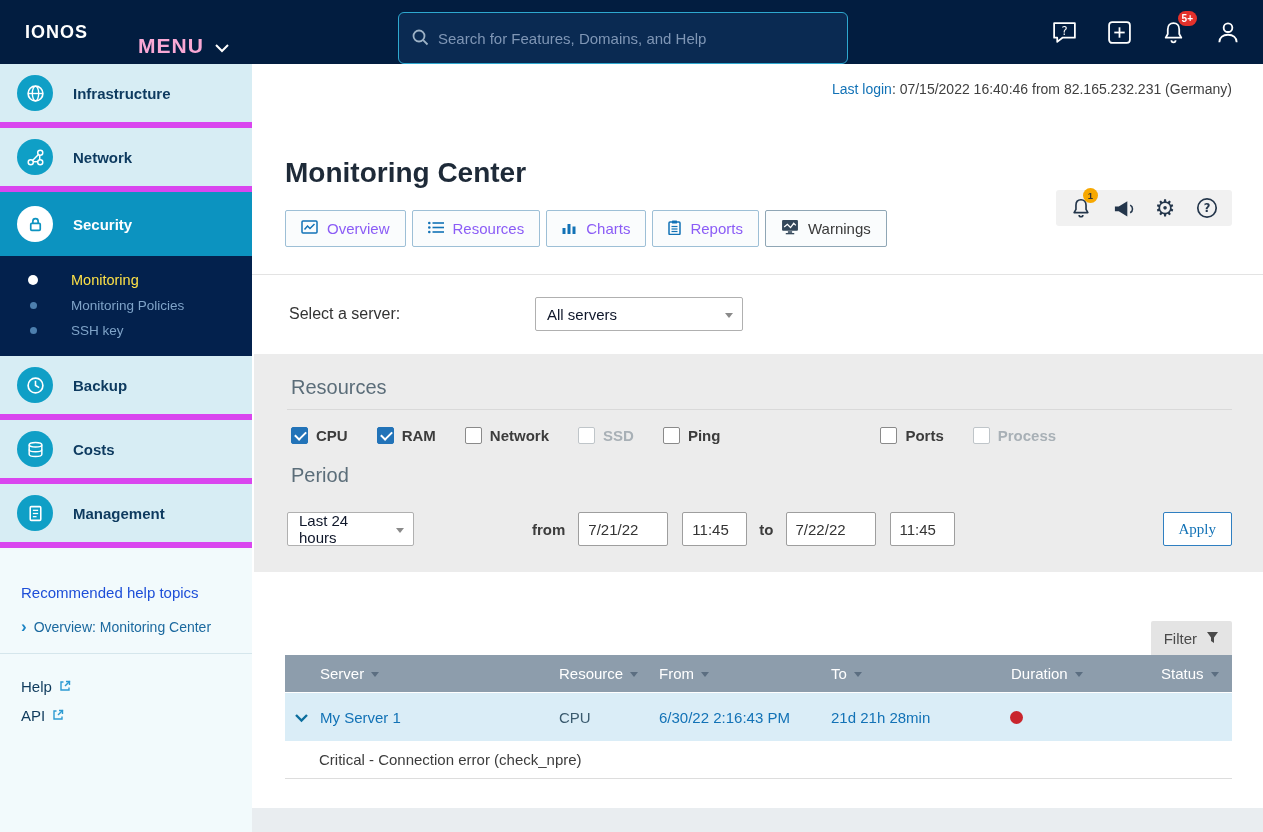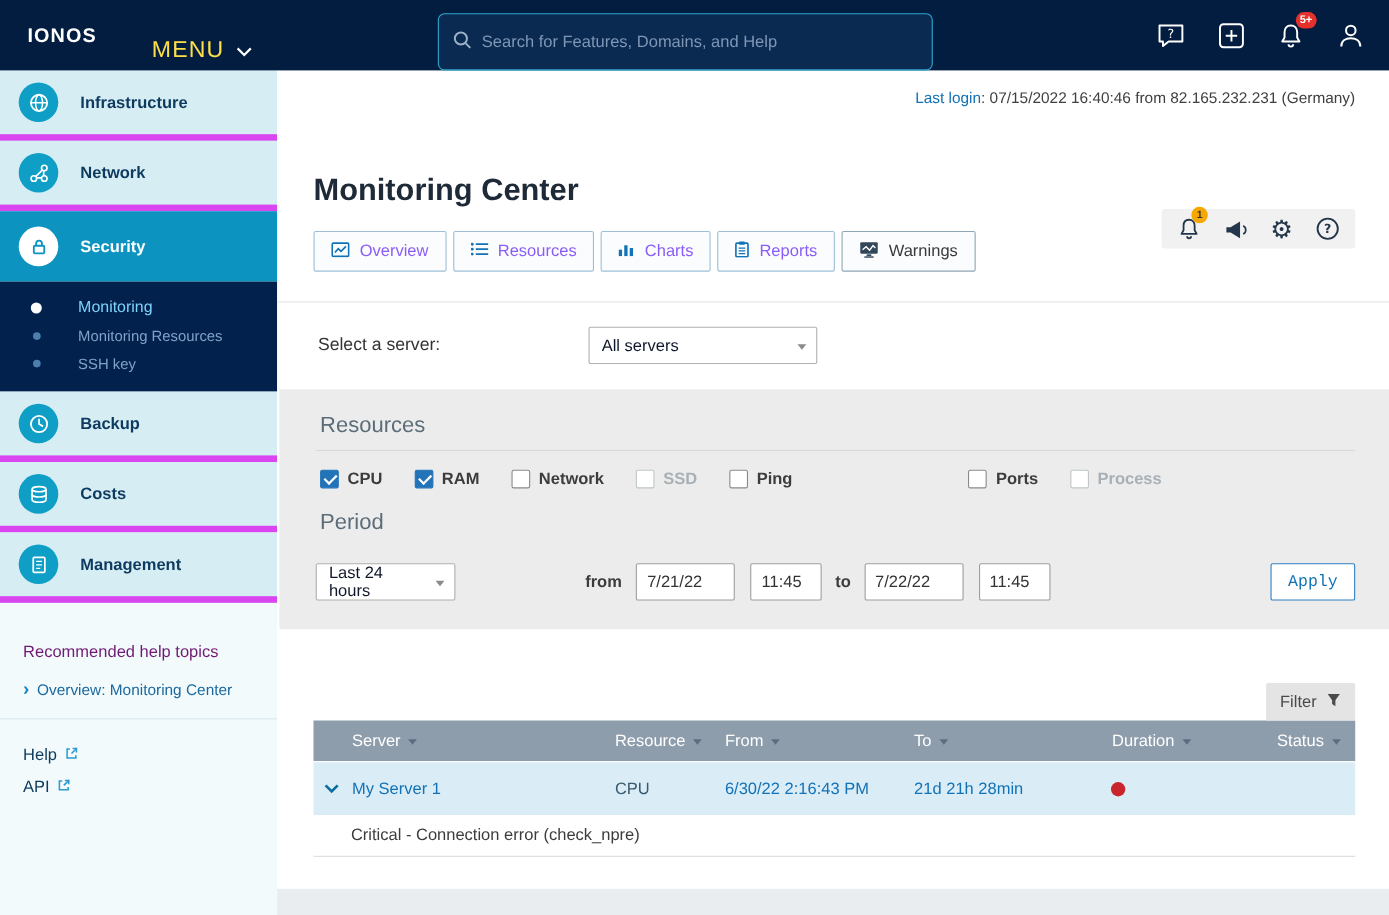--- a/index.html
+++ b/index.html
@@ -2,21 +2,21 @@
 <html><head>
 <meta charset="utf-8">
 <style>
   * { box-sizing: border-box; margin: 0; padding: 0; }
   html,body { width:1263px; height:832px; overflow:hidden; }
   body { font-family:"Liberation Sans","DejaVu Sans",sans-serif; font-size:15px; color:#3c3c3c; background:#fff; }
 
   
   .topbar { position:relative; height:64px; background:#021d40; display:flex; align-items:center; z-index:5; }
   .logo { color:#fff; font-size:18px; font-weight:700; letter-spacing:1px; margin-left:25px; cursor:pointer; }
-  .menu-btn { display:flex; align-items:center; gap:10px; color:#fde047; font-size:21px; font-weight:400; letter-spacing:1px; margin-left:50px; cursor:pointer;margin-top:28px; }
+  .menu-btn { display:flex; align-items:center; gap:10px; color:#f9a8d4; font-size:21px; font-weight:700; letter-spacing:1px; margin-left:50px; cursor:pointer;margin-top:28px; }
   .search-wrap { position:absolute; left:398px; top:12px; width:450px; height:52px; background:#0a2a52; border:1px solid #2ea8cf; border-radius:6px; display:flex; align-items:center; padding:0 12px; }
   .search-wrap input { flex:1; background:transparent; border:none; outline:none; color:#cdd9e6; font-size:15px; margin-left:9px; font-family:inherit; }
   .search-wrap input::placeholder { color:#7f96b5; }
   .topbar-icons { position:absolute; right:22px; top:0; height:64px; display:flex; align-items:center; gap:29px; }
   .tb-icon { position:relative; cursor:pointer; display:flex; align-items:center; }
   .badge-red { position:absolute; top:-9px; right:-11px; background:#e4312b; color:#fff; font-size:10px; font-weight:700; border-radius:9px; padding:2px 4px; min-width:18px; text-align:center; }
 
   
   .layout { display:flex; height:768px; }
 
@@ -27,23 +27,23 @@
   .nav-label { margin-left:20px; font-size:15px; font-weight:600; color:#0d3a5f; }
   .nav-item.active { background:#0c93c0; border-bottom:none; }
   .nav-item.active .nav-icon { background:#ffffff; }
   .nav-item.active .nav-label { color:#fff; }
   .submenu { background:#03214d; padding:11px 0 13px; }
   .submenu-item { display:flex; align-items:center; padding:5px 0 5px 28px; cursor:pointer; }
   .bullet { width:10px; display:flex; justify-content:center; }
   .bullet i { display:block; width:7px; height:7px; border-radius:50%; background:#4d7fae; }
   .submenu-item.active .bullet i { width:10px; height:10px; background:#fff; }
   .submenu-label { margin-left:33px; font-size:13.5px; color:#7fa3c8; }
-  .submenu-item.active .submenu-label { color:#7dd3fc; font-size:14.5px; }
+  .submenu-item.active .submenu-label { color:#fde047; font-size:14.5px; }
   .side-help { padding:36px 21px 18px; border-bottom:1px solid #d5e6ec; }
-  .side-help-title { font-size:15px; color:#701a75; }
+  .side-help-title { font-size:15px; color:#1d4ed8; }
   .side-help-link { display:flex; align-items:center; gap:7px; margin-top:17px; color:#1b699f; font-size:14px; cursor:pointer; }
   .chev-right { color:#1b84c4; font-size:17px; font-weight:700; line-height:1; }
   .side-links { padding:24px 21px; }
   .side-link { display:flex; align-items:center; gap:7px; font-size:15px; color:#0e3a5c; margin-bottom:12px; cursor:pointer; }
 
   
   .main { position:relative; flex:1; background:#fff; padding:0 31px 0 33px; }
   .page-bottom { position:absolute; left:0; right:0; bottom:0; height:24px; background:#e9edf0; }
 
   .last-login { margin-top:17px; text-align:right; font-size:14px; color:#404040; }
@@ -80,21 +80,21 @@
 
   .period-row { display:flex; align-items:center; margin-top:15px; }
   .select { position:relative; height:34px; background:#fff; border:1px solid #b0b0b0; border-radius:2px; display:flex; align-items:center; padding:0 30px 0 11px; color:#0f172a; cursor:pointer; }
   .select .chev { position:absolute; right:9px; top:15px; width:0; height:0; border-left:4px solid transparent; border-right:4px solid transparent; border-top:5px solid #8a8a8a; }
   .sel-server { width:208px; }
   .sel-range { width:127px; }
   .plabel { font-weight:700; color:#3c3c3c; }
   .inp { height:34px; border:1px solid #9e9e9e; border-radius:2px; padding:0 9px; font-size:15px; color:#333; font-family:inherit; outline:none; background:#fff; }
   .inp.date { width:90px; }
   .inp.time { width:65px; }
-  .apply-btn { margin-left:auto; height:34px; padding:0 15px; background:#fff; border:1px solid #2f7fc1; border-radius:2px; color:#1272b6; font-size:15px; font-family:Liberation Mono, monospace; cursor:pointer; }
+  .apply-btn { margin-left:auto; height:34px; padding:0 15px; background:#fff; border:1px solid #2f7fc1; border-radius:2px; color:#1272b6; font-size:15px; font-family:Liberation Serif, serif; cursor:pointer; }
 
   
   .table-zone { margin-top:49px; }
   .filter-row { display:flex; justify-content:flex-end; }
   .filter-btn { display:inline-flex; align-items:center; gap:9px; height:34px; padding:0 13px; background:#e4e4e4; border:none; border-radius:2px 2px 0 0; color:#4a4a4a; font-size:15px; font-family:inherit; cursor:pointer; }
   .grid { display:grid; grid-template-columns:34px 220px 100px 172px 180px 150px 1fr; }
   .thead { background:#8d9dac; color:#fff; }
   .th { display:flex; align-items:center; height:37px; padding-left:20px; font-size:15px; gap:7px; cursor:pointer; }
   .th.first { padding-left:1px; }
   .sort { width:0; height:0; border-left:4px solid transparent; border-right:4px solid transparent; border-top:5px solid #5b6e81; margin-top:2px; }
@@ -198,21 +198,21 @@
     <div class="submenu-item active">
       <span class="bullet">
             <i></i>
           </span>
       <span class="submenu-label">Monitoring</span>
     </div>
     <div class="submenu-item">
       <span class="bullet">
             <i></i>
           </span>
-      <span class="submenu-label">Monitoring Resources</span>
+      <span class="submenu-label">Monitoring Policies</span>
     </div>
     <div class="submenu-item">
       <span class="bullet">
             <i></i>
           </span>
       <span class="submenu-label">SSH key</span>
     </div>
   </div>
 
   <div class="nav-item">

